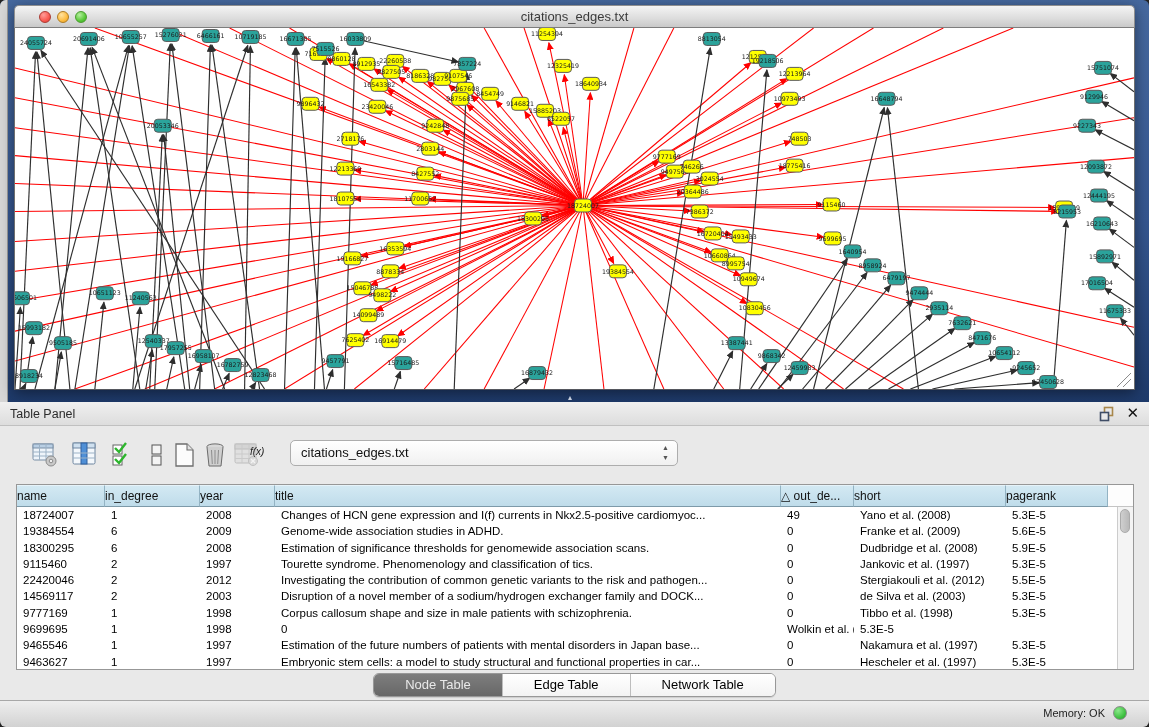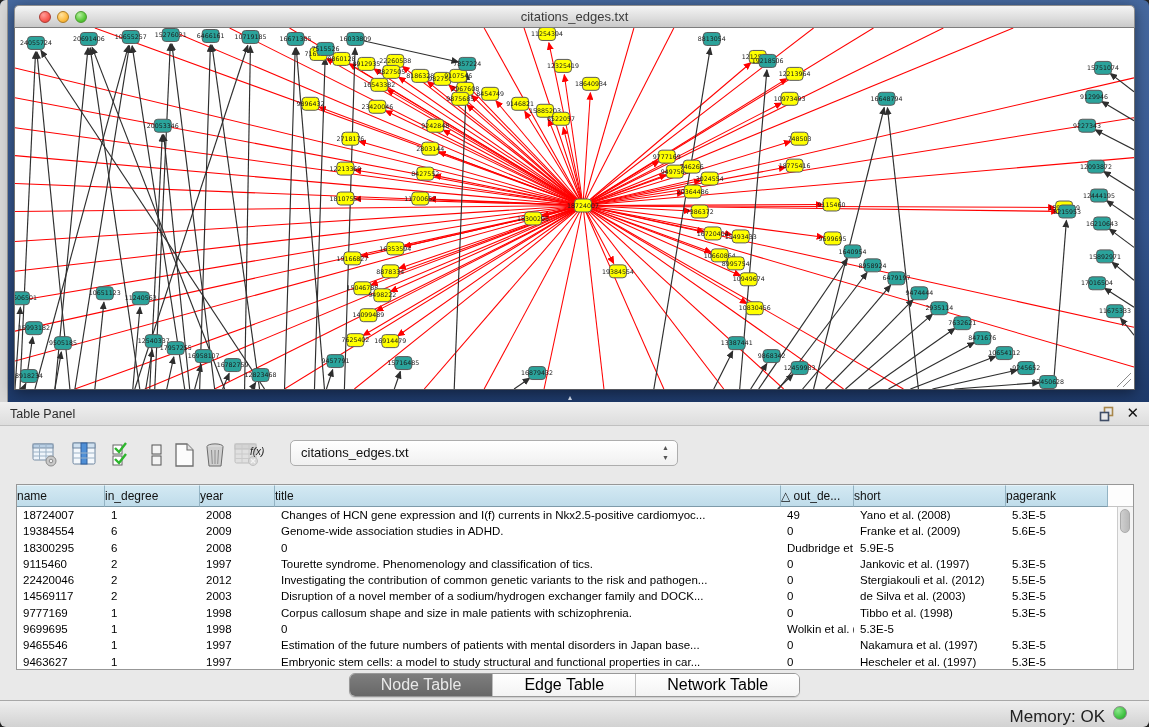--- a/index.html
+++ b/index.html
@@ -52,28 +52,28 @@
   .trow{display:grid;grid-template-columns:88px 95px 75px 506px 73px 152px 102px 1fr;height:16.3px;}
   .trow .tc{font-size:11.5px;color:#000;line-height:16.3px;padding-left:6px;
             white-space:nowrap;overflow:hidden;box-sizing:border-box;}
   #tbl-scroll{position:absolute;right:0;top:22px;width:15px;height:162px;background:#f4f4f4;border-left:1px solid #cccccc;}
   #tbl-thumb{position:absolute;left:2px;top:2px;width:10px;height:24px;border-radius:6px;
              background:linear-gradient(90deg,#cfcfcf,#b9b9b9);border:1px solid #ababab;box-sizing:border-box;}
   
   #tab-bar{position:absolute;left:0;top:271px;width:100%;height:24px;text-align:center;}
   #tab-group{display:inline-flex;height:22px;border:1px solid #989898;border-radius:6px;overflow:hidden;
              background:#ffffff;box-shadow:0 1px 1px rgba(0,0,0,.12);}
-  .seg{font-size:16px;line-height:22px;padding:0 31px;color:#000;background:linear-gradient(180deg,#ffffff,#f3f3f3);
+  .seg{font-size:13px;line-height:22px;padding:0 31px;color:#000;background:linear-gradient(180deg,#ffffff,#f3f3f3);
        border-right:1px solid #bdbdbd;}
   .seg:last-child{border-right:none;}
   .seg.sel{background:linear-gradient(180deg,#7e7e7e,#676767);color:#e9e9e9;}
   
   #status-bar{position:absolute;left:0;top:700px;width:1149px;height:27px;
               background:linear-gradient(180deg,#eeeeee,#d2d2d2);border-top:1px solid #a8a8a8;box-sizing:border-box;}
-  #memory-label{position:absolute;right:44px;top:6px;font-size:17px;color:#222;}
+  #memory-label{position:absolute;right:44px;top:6px;font-size:11px;color:#222;}
   #memory-dot{position:absolute;right:22px;top:5px;width:14px;height:14px;border-radius:50%;
               background:radial-gradient(circle at 35% 30%,#8ae98a,#3cbf3e 65%,#2d9a31);border:1px solid #8a8a8a;box-sizing:border-box;}
   
   #splitter-nub{position:absolute;left:568px;top:393px;color:#c7cfdd;font-size:8px;}
 </style>
 </head>
 <body>
 
 <div id="root">
 
@@ -817,20 +817,21 @@
             <div class="tc">2009</div>
             <div class="tc">Genome-wide association studies in ADHD.</div>
             <div class="tc">0</div>
             <div class="tc">Franke et al. (2009)</div>
             <div class="tc">5.6E-5</div>
           </div>
           <div class="trow">
             <div class="tc">18300295</div>
             <div class="tc">6</div>
             <div class="tc">2008</div>
+            <div class="tc">Estimation of significance thresholds for genomewide association scans.</div>
             <div class="tc">0</div>
             <div class="tc">Dudbridge et al. (2008)</div>
             <div class="tc">5.9E-5</div>
           </div>
           <div class="trow">
             <div class="tc">9115460</div>
             <div class="tc">2</div>
             <div class="tc">1997</div>
             <div class="tc">Tourette syndrome. Phenomenology and classification of tics.</div>
             <div class="tc">0</div>

